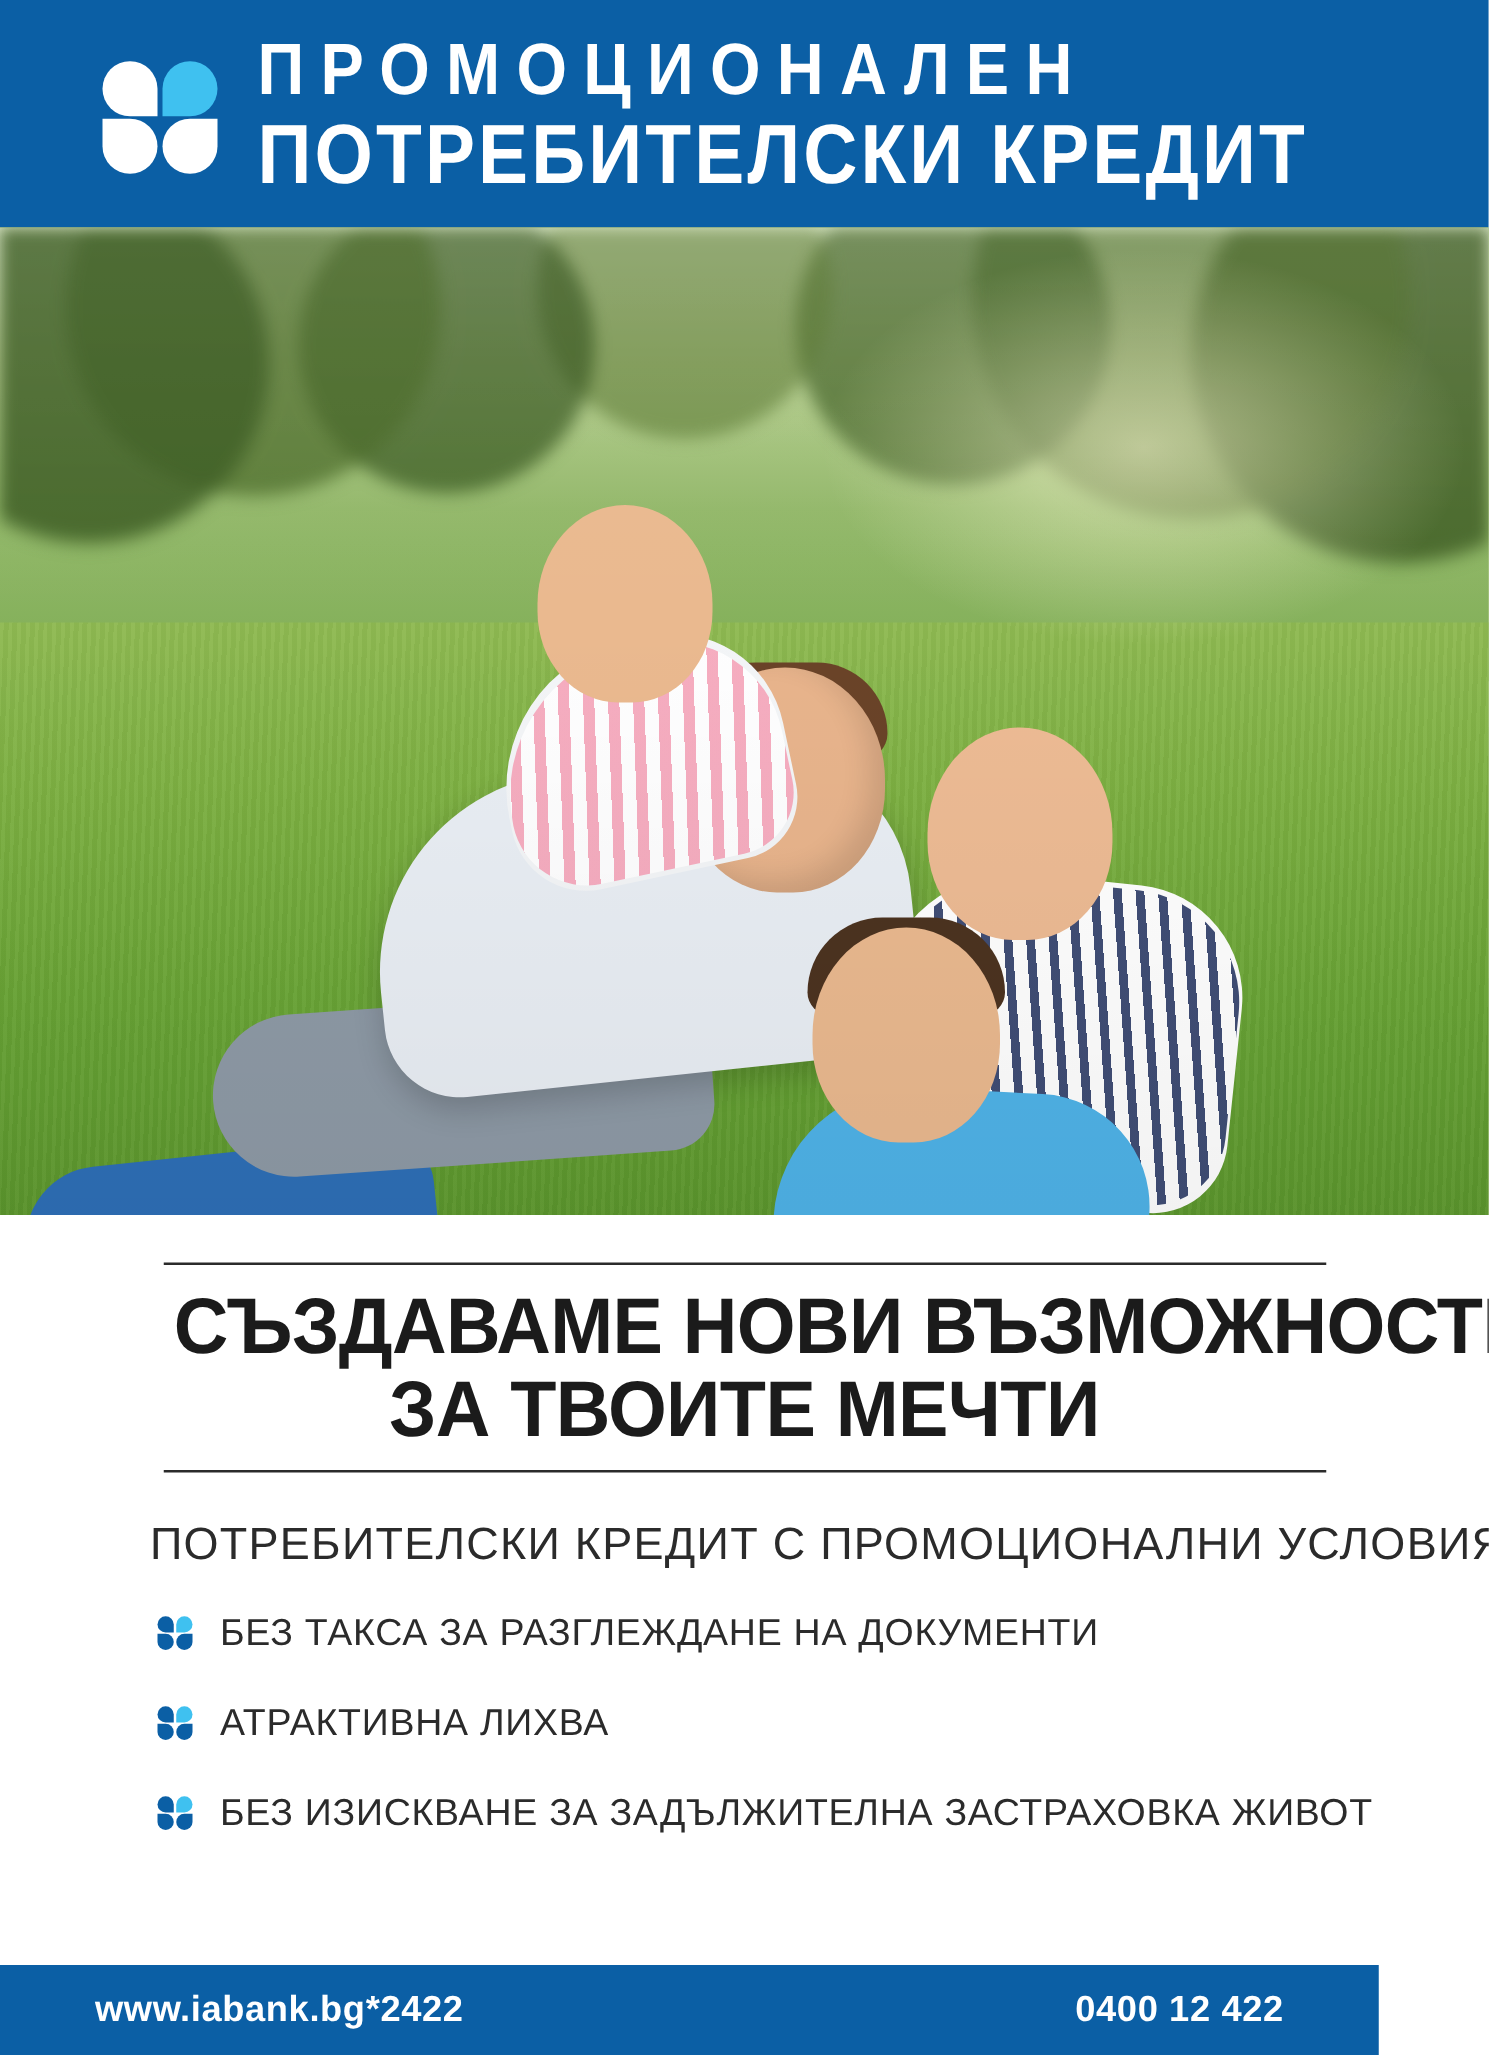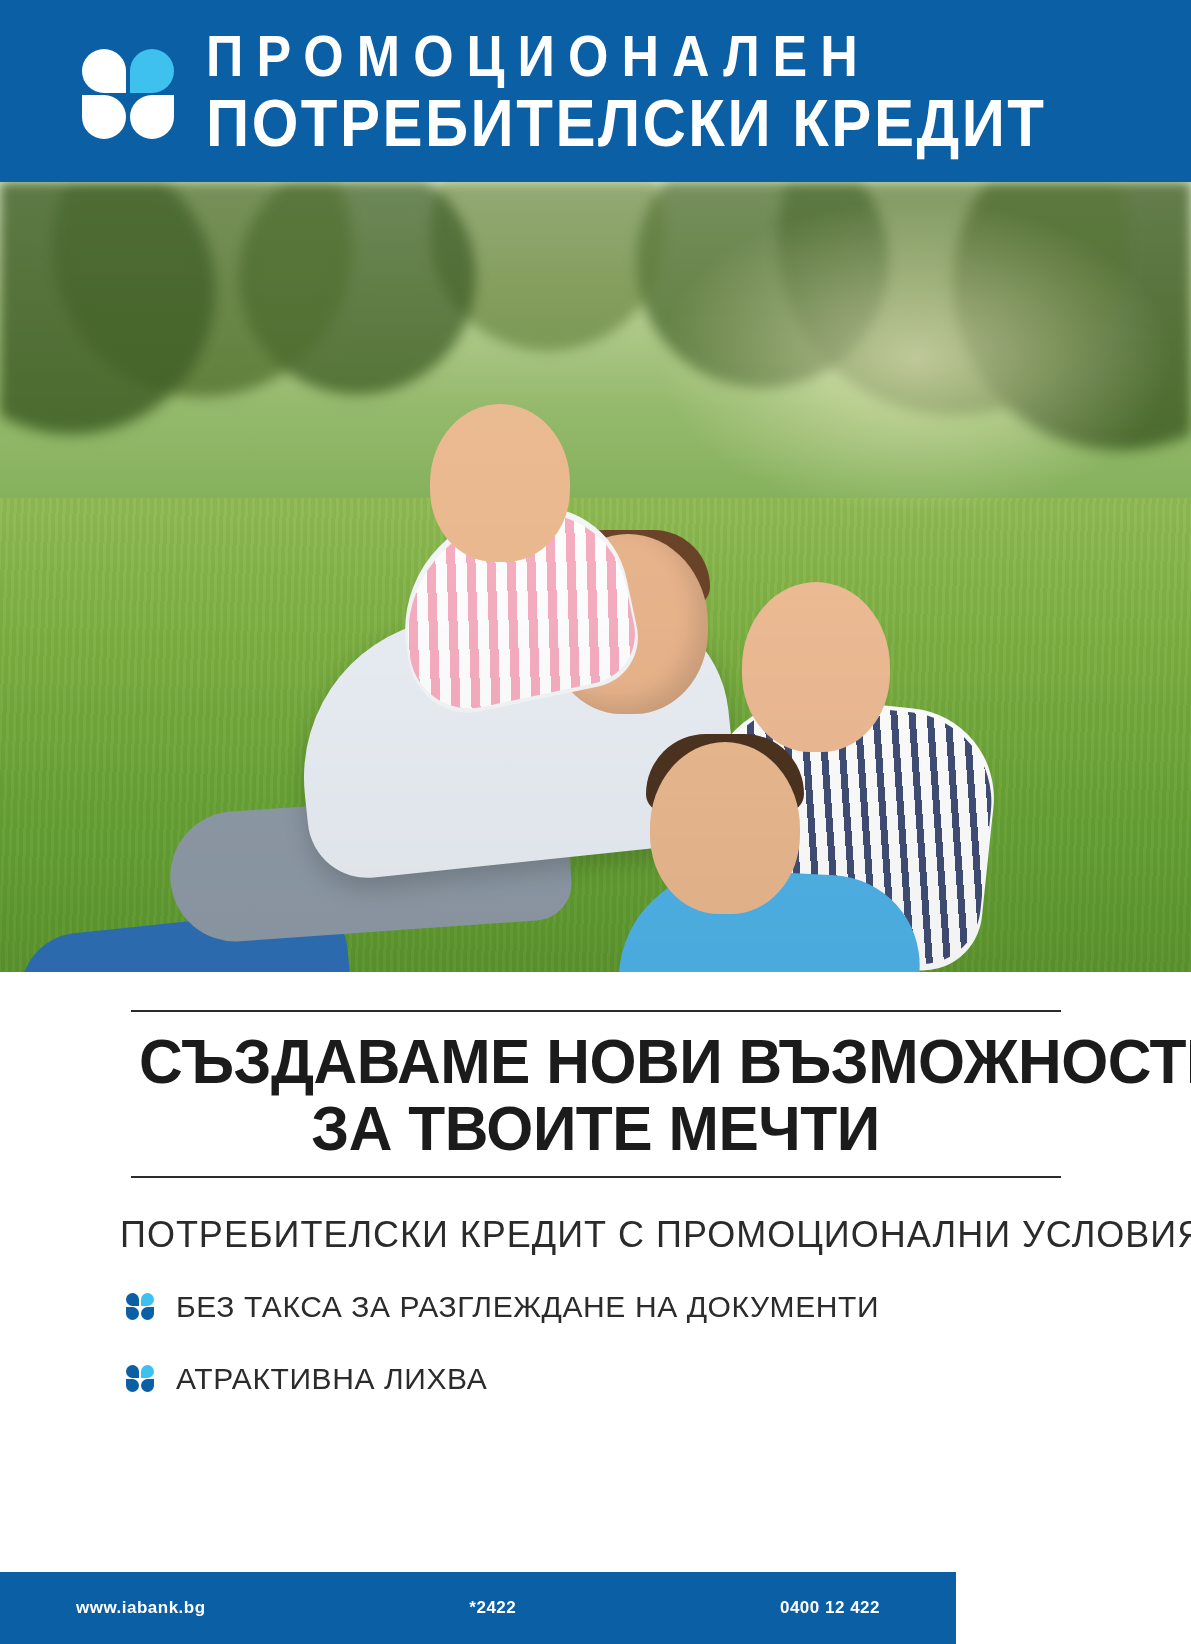--- a/index.html
+++ b/index.html
@@ -309,34 +309,34 @@
     font-size: 30px;
     letter-spacing: 0.6px;
     white-space: nowrap;
   }
 
   
   .footer {
     position: absolute;
     left: 0;
     bottom: 0;
-    width: 956px;
+    width: 1103px;
     height: 72px;
     background: #0b5fa5;
     display: flex;
     align-items: center;
     color: #ffffff;
     font-weight: bold;
-    font-size: 17px;
+    font-size: 29px;
     letter-spacing: 0.5px;
     box-sizing: border-box;
     padding: 0 76px;
   }
   .footer .site { flex: 0 0 auto; }
-  .footer .mid { flex: 1 1 auto; text-align: center; }
+  .footer .mid { flex: 1 1 auto; text-align: left; }
   .footer .phone { flex: 0 0 auto; }
 </style>
 </head>
 <body>
 
 <div class="poster">
 
   <div class="header">
     <div class="logo-mark">
       <div class="sq logo-tl"></div>
@@ -405,20 +405,29 @@
       <div class="bullet">
         <div class="bullet-icon">
           <span class="bi-tl"></span>
             <span class="bi-bl"></span>
             <span class="bi-tr"></span>
             <span class="bi-br"></span>
         </div>
         <div class="bullet-text">АТРАКТИВНА ЛИХВА</div>
       </div>
 
+      <div class="bullet">
+        <div class="bullet-icon">
+          <span class="bi-tl"></span>
+            <span class="bi-bl"></span>
+            <span class="bi-tr"></span>
+            <span class="bi-br"></span>
+        </div>
+        <div class="bullet-text">БЕЗ ИЗИСКВАНЕ ЗА ЗАДЪЛЖИТЕЛНА ЗАСТРАХОВКА ЖИВОТ</div>
+      </div>
 
     </div>
   </div>
 
   <div class="footer">
     <div class="site">www.iabank.bg</div>
     <div class="mid">*2422</div>
     <div class="phone">0400 12 422</div>
   </div>
 

